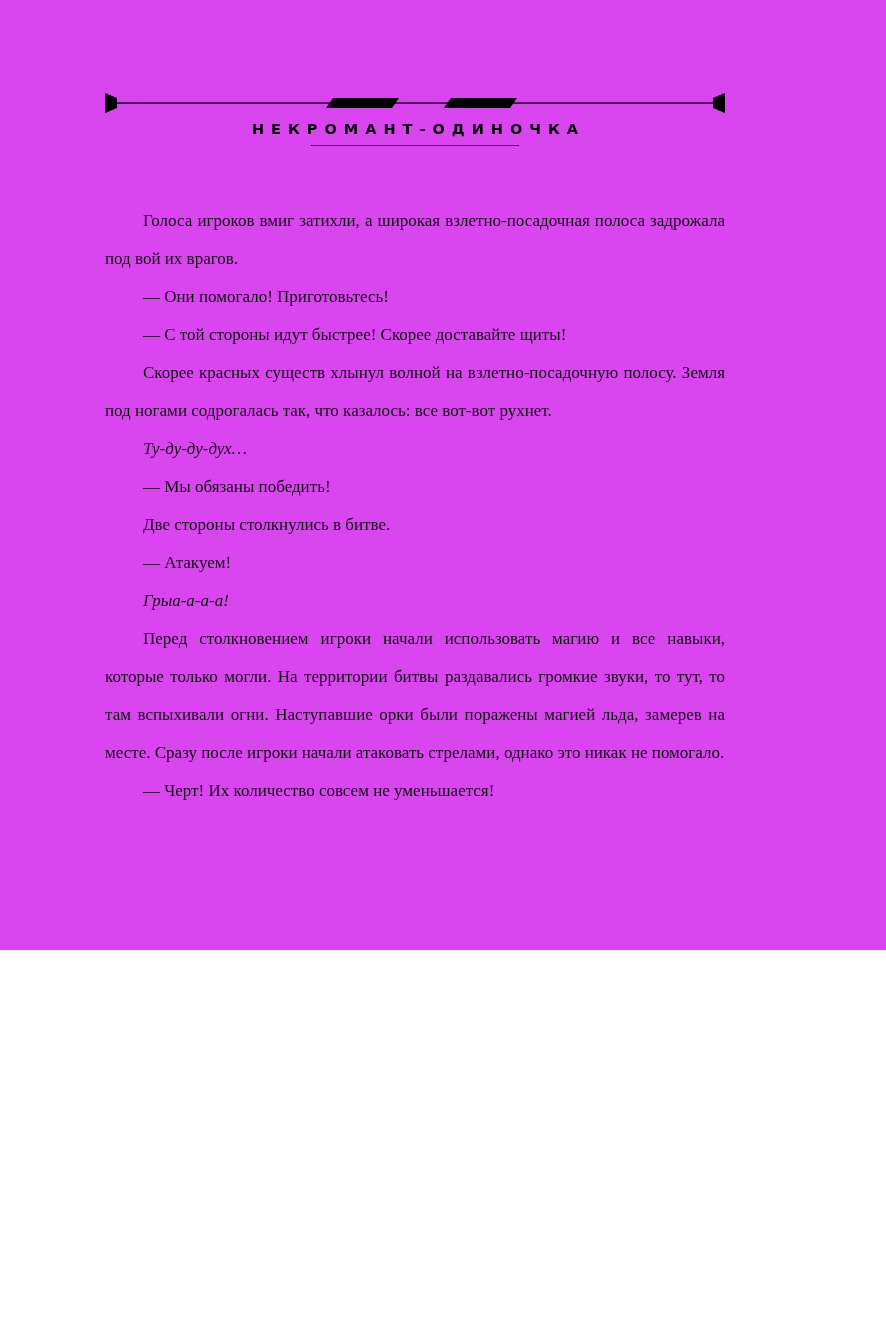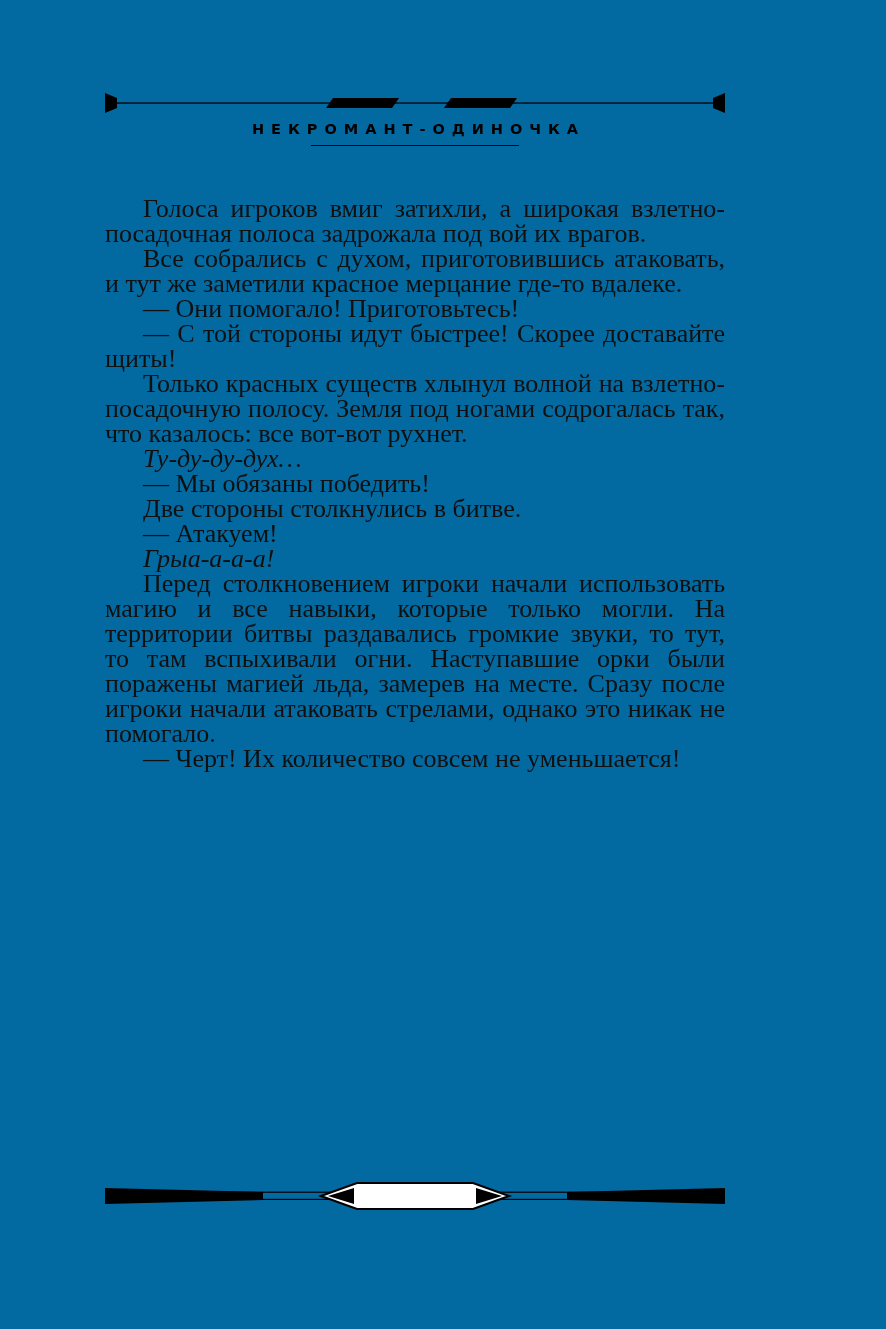--- a/index.html
+++ b/index.html
@@ -3,22 +3,22 @@
 <meta charset="utf-8">
 <style>
   html, body {
     margin: 0;
     padding: 0;
     background: #ffffff;
   }
   .page {
     position: relative;
     width: 886px;
-    height: 1329px;
-    background: #0369a1;
+    height: 950px;
+    background: #d946ef;
     overflow: hidden;
     font-family: "Liberation Serif", serif;
     color: #101010;
   }
 
   
   .page-header {
     position: absolute;
     left: 105px;
     top: 92px;
@@ -40,24 +40,24 @@
     width: 208px;
     height: 1.4px;
     background: #000;
     margin: 8px auto 0 auto;
   }
 
   
   .body-text {
     position: absolute;
     left: 105px;
-    top: 196px;
+    top: 202px;
     width: 620px;
-    font-size: 26px;
-    line-height: 25px;
+    font-size: 17px;
+    line-height: 38px;
     text-align: justify;
     hyphens: auto;
   }
   .para {
     margin: 0;
     text-indent: 38px;
   }
   .para.italic {
     font-style: italic;
   }
@@ -97,24 +97,23 @@
       <polygon points="228,6 294,6 287,16 221,16" fill="#000"></polygon>
       <polygon points="346,6 412,6 405,16 339,16" fill="#000"></polygon>
       <polygon points="620,1 608,6 608,16 620,21" fill="#000"></polygon>
     </svg>
     <div class="book-title">НЕКРОМАНТ-ОДИНОЧКА</div>
     <div class="title-underline"></div>
   </header>
 
   <main class="body-text">
       <p class="para">Голоса игроков вмиг затихли, а широкая взлетно-посадочная полоса задрожала под вой их врагов.</p>
-      <p class="para">Все собрались с духом, приготовившись атаковать, и тут же заметили красное мерцание где-то вдалеке.</p>
       <p class="para">— Они помогало! Приготовьтесь!</p>
       <p class="para">— С той стороны идут быстрее! Скорее доставайте щиты!</p>
-      <p class="para">Только красных существ хлынул волной на взлетно-посадочную полосу. Земля под ногами содрогалась так, что казалось: все вот-вот рухнет.</p>
+      <p class="para">Скорее красных существ хлынул волной на взлетно-посадочную полосу. Земля под ногами содрогалась так, что казалось: все вот-вот рухнет.</p>
       <p class="para italic">Ту-ду-ду-дух…</p>
       <p class="para">— Мы обязаны победить!</p>
       <p class="para">Две стороны столкнулись в битве.</p>
       <p class="para">— Атакуем!</p>
       <p class="para italic">Грыа-а-а-а!</p>
       <p class="para">Перед столкновением игроки начали использовать магию и все навыки, которые только могли. На территории битвы раздавались громкие звуки, то тут, то там вспыхивали огни. Наступавшие орки были поражены магией льда, замерев на месте. Сразу после игроки начали атаковать стрелами, однако это никак не помогало.</p>
       <p class="para">— Черт! Их количество совсем не уменьшается!</p>
     </main>
 
   <footer class="page-footer">

